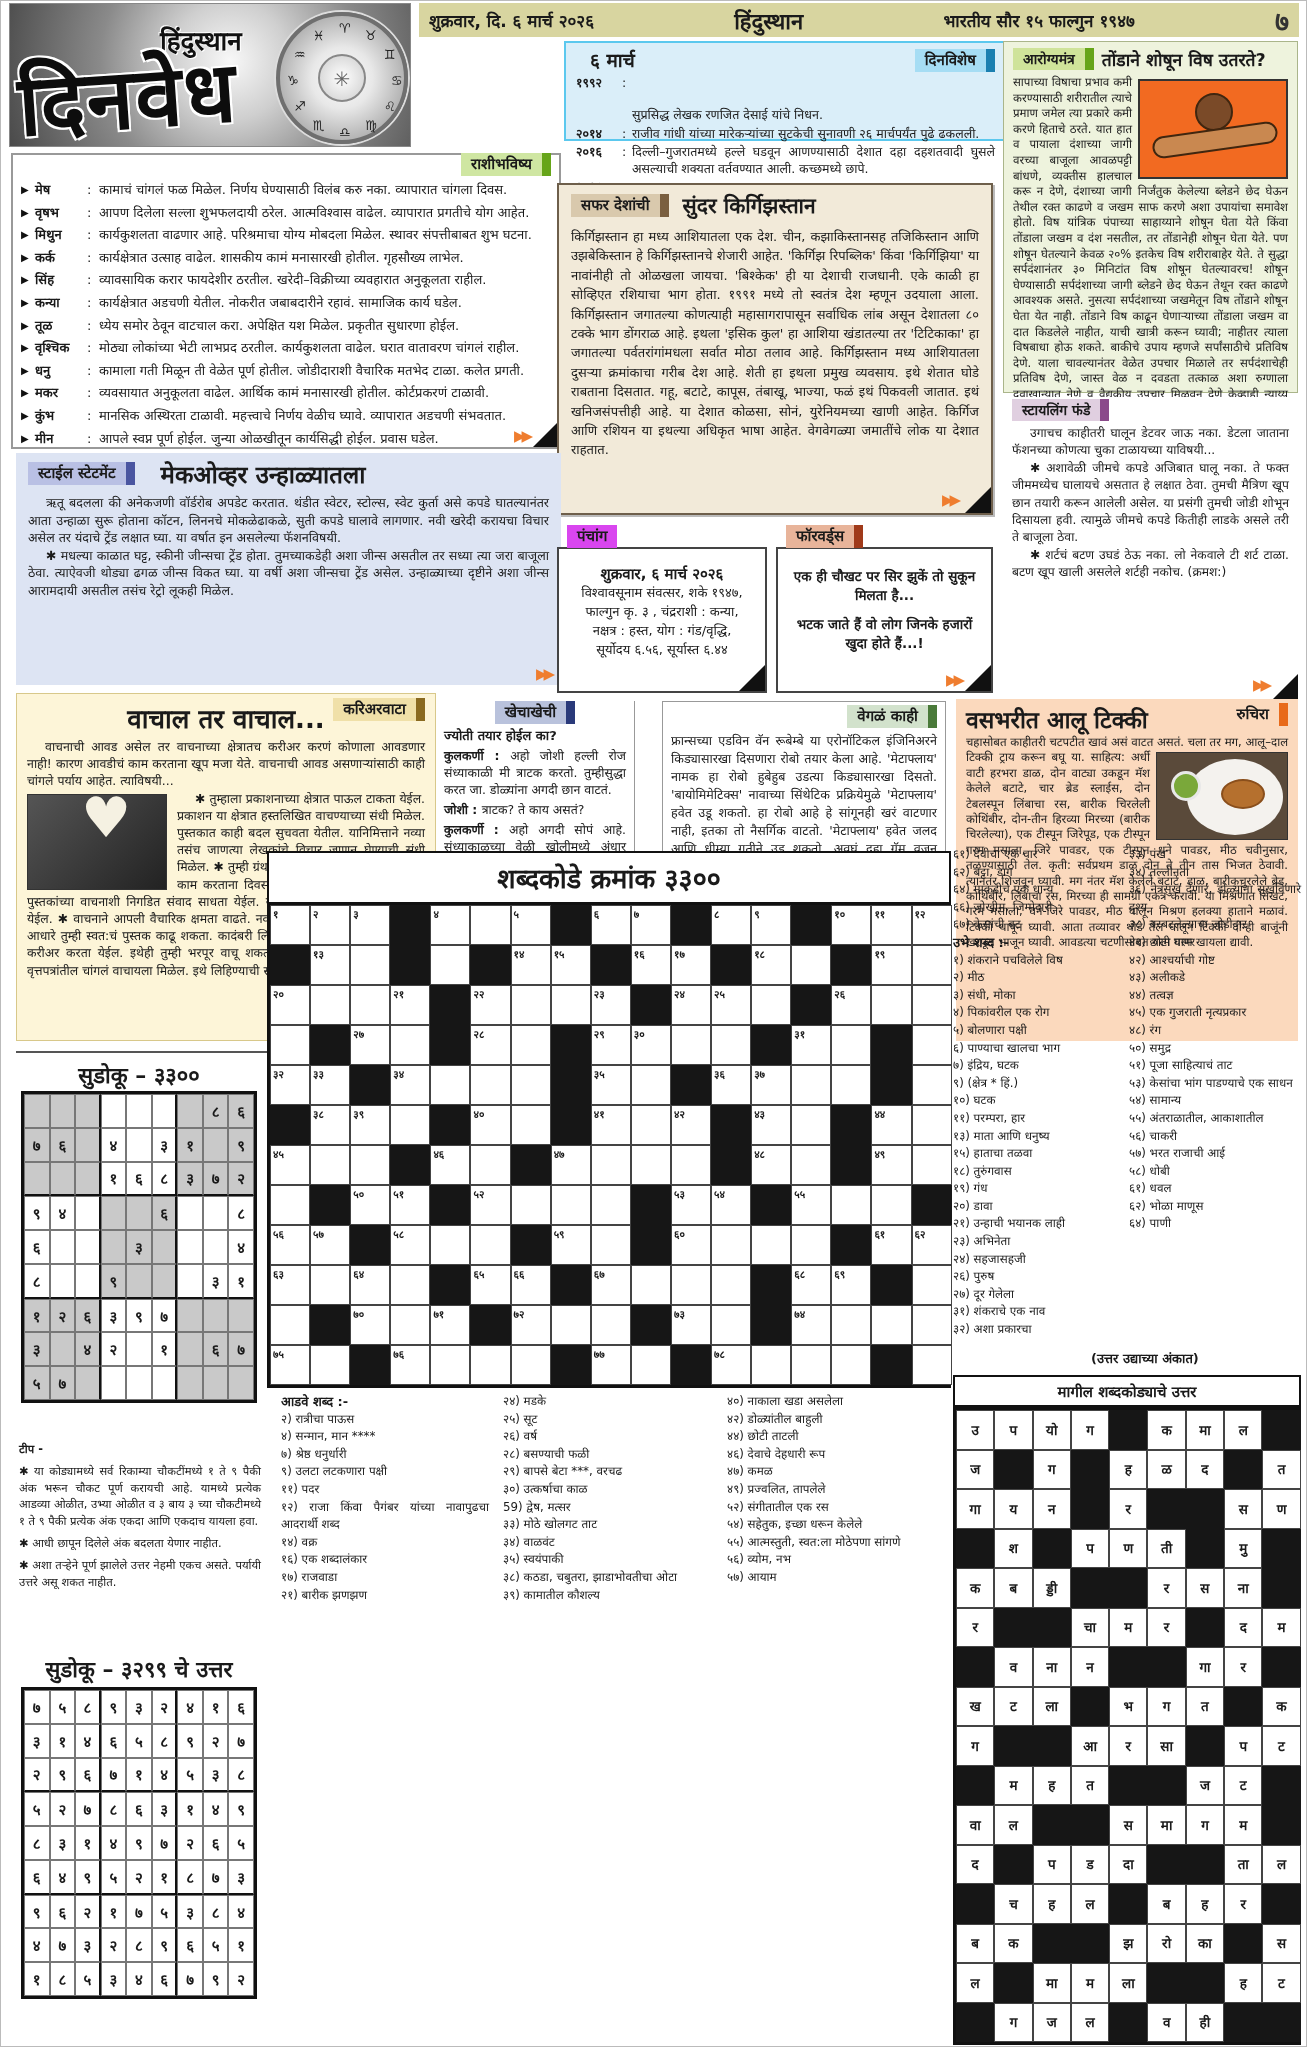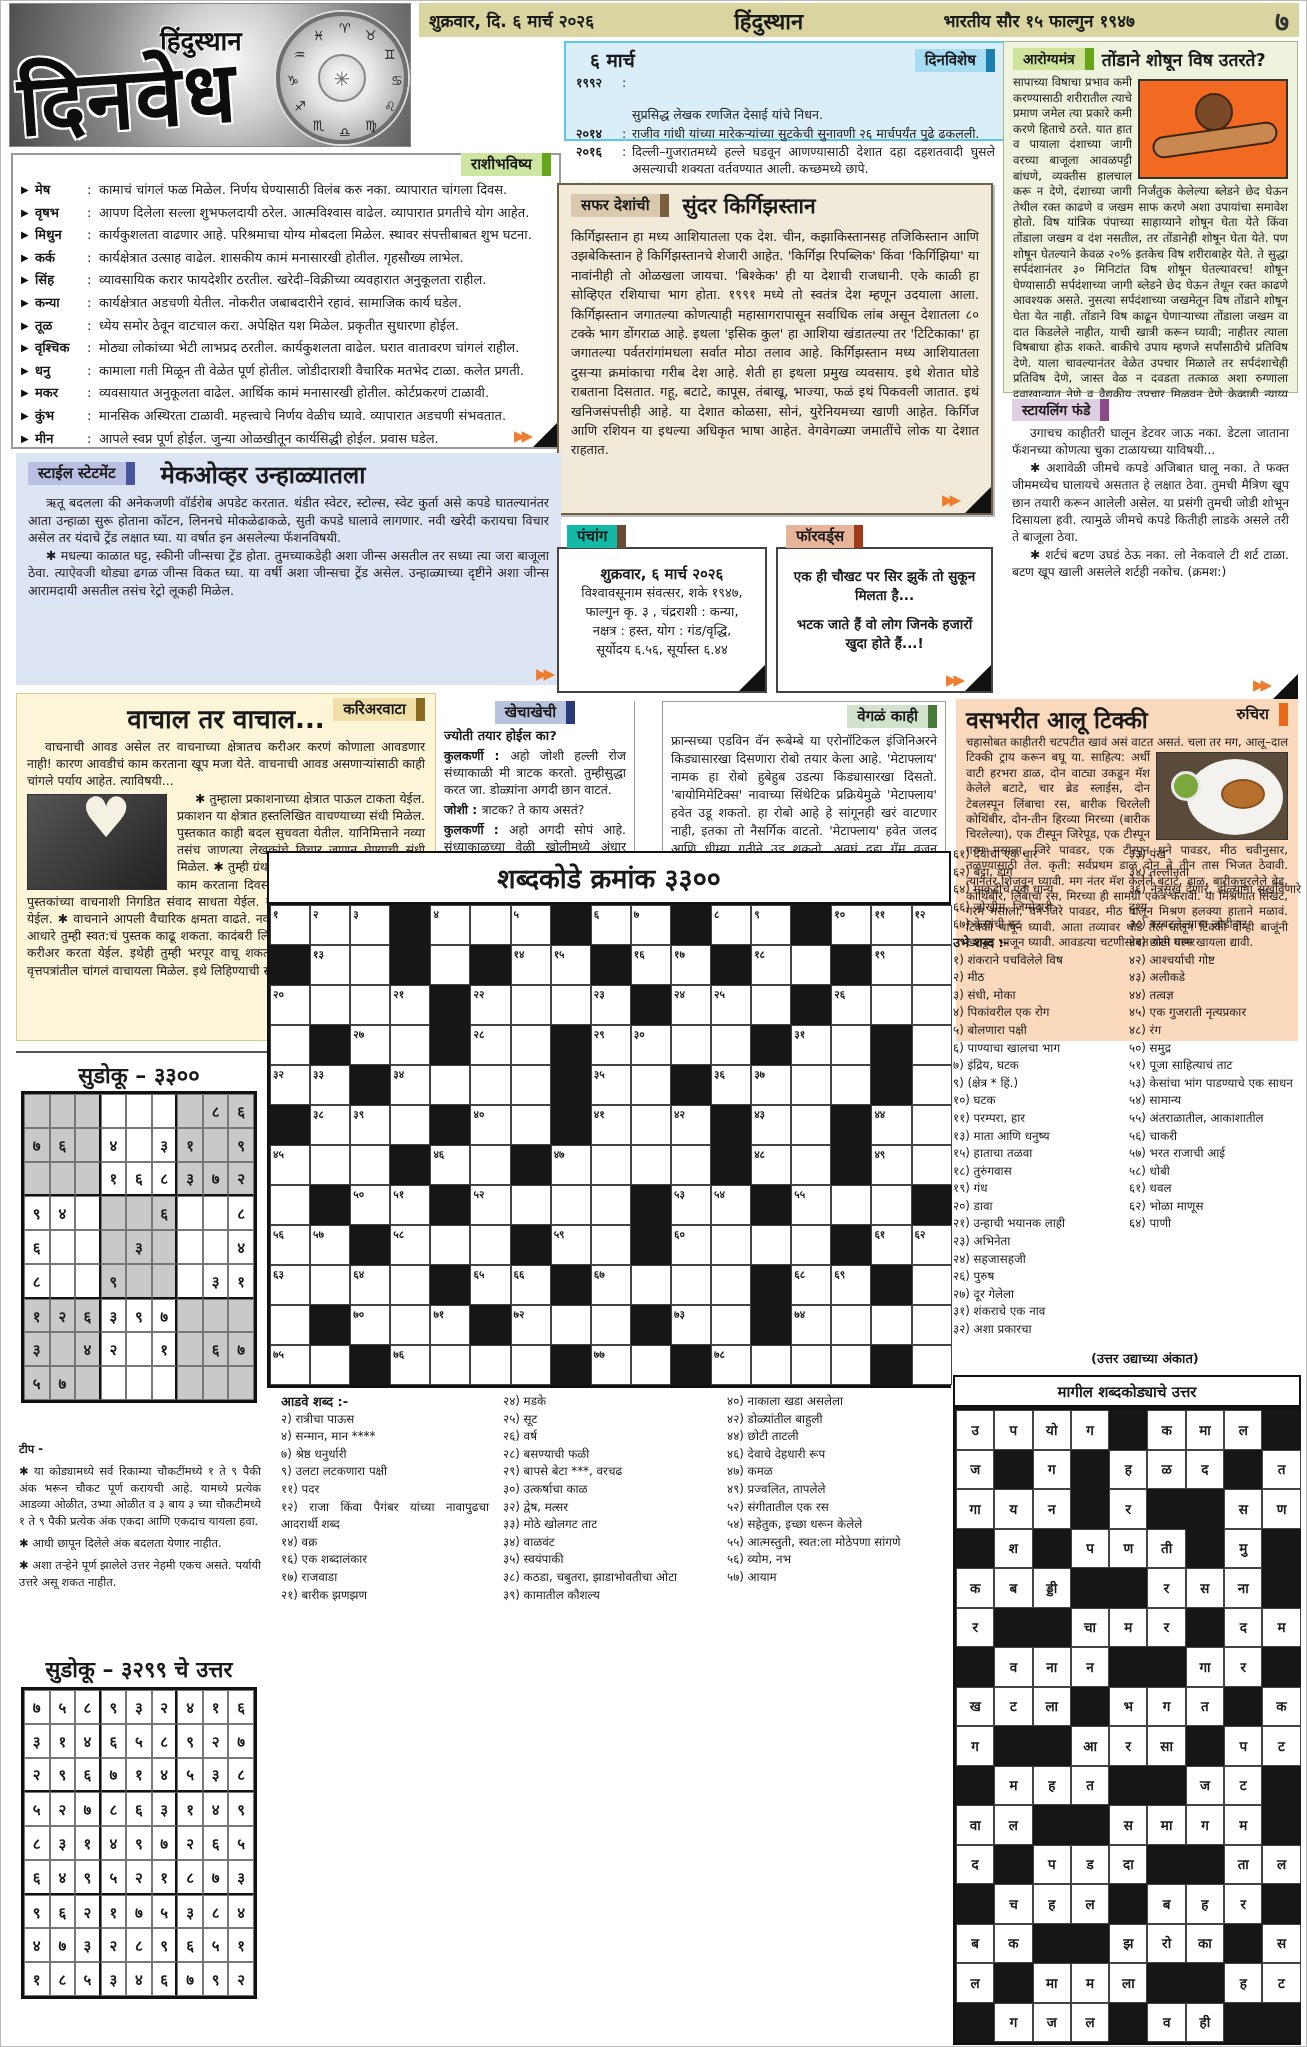--- a/index.html
+++ b/index.html
@@ -321,21 +321,21 @@
       <span class="hl">मेकओव्हर उन्हाळ्यातला</span>
     </div>
     <div class="bd jt" id="stylest-paras">
         <div style="text-indent: 18px;">ऋतू बदलला की अनेकजणी वॉर्डरोब अपडेट करतात. थंडीत स्वेटर, स्टोल्स, स्वेट कुर्ता असे कपडे घातल्यानंतर आता उन्हाळा सुरू होताना कॉटन, लिननचे मोकळेढाकळे, सुती कपडे घालावे लागणार. नवी खरेदी करायचा विचार असेल तर यंदाचे ट्रेंड लक्षात घ्या. या वर्षात इन असलेल्या फॅशनविषयी.</div>
         <div style="text-indent: 18px;">✱ मधल्या काळात घट्ट, स्कीनी जीन्सचा ट्रेंड होता. तुमच्याकडेही अशा जीन्स असतील तर सध्या त्या जरा बाजूला ठेवा. त्याऐवजी थोड्या ढगळ जीन्स विकत घ्या. या वर्षी अशा जीन्सचा ट्रेंड असेल. उन्हाळ्याच्या दृष्टीने अशा जीन्स आरामदायी असतील तसंच रेट्रो लूकही मिळेल.</div>
       </div>
     <div class="more" style="right:10px;bottom:2px;">▶▶</div>
   </div>
 
   <div class="abs" id="panch">
-    <span class="chip notechip" style="background:#14b8a6;">
+    <span class="chip notechip" style="background:#d946ef;flex-direction:column;">
       <span class="cl">पंचांग</span>
         <span class="ca" style="background:#6b4a35;"></span>
     </span>
     <div class="note">
       <div class="l1">शुक्रवार, ६ मार्च २०२६</div>
       <div class="ln" id="panch-lines">
           <div>विश्वावसूनाम संवत्सर, शके १९४७,</div>
           <div>फाल्गुन कृ. ३ , चंद्रराशी : कन्या,</div>
           <div>नक्षत्र : हस्त, योग : गंड/वृद्धि,</div>
           <div>सूर्योदय ६.५६, सूर्यास्त ६.४४</div>
@@ -984,21 +984,21 @@
         <div class="i jt">२१) बारीक झणझण</div>
       </div>
   </div>
   <div class="abs cluecol" style="left:502px;top:1392px;width:210px;" id="ac2">
       <div class="i jt">२४) मडके</div>
       <div class="i jt">२५) सूट</div>
       <div class="i jt">२६) वर्ष</div>
       <div class="i jt">२८) बसण्याची फळी</div>
       <div class="i jt">२९) बापसे बेटा ***, वरचढ</div>
       <div class="i jt">३०) उत्कर्षाचा काळ</div>
-      <div class="i jt">३२) द्वेष, मत्सर</div>
+      <div class="i jt">59) द्वेष, मत्सर</div>
       <div class="i jt">३३) मोठे खोलगट ताट</div>
       <div class="i jt">३४) वाळवंट</div>
       <div class="i jt">३५) स्वयंपाकी</div>
       <div class="i jt">३८) कठडा, चबुतरा, झाडाभोवतीचा ओटा</div>
       <div class="i jt">३९) कामातील कौशल्य</div>
     </div>
   <div class="abs cluecol" style="left:726px;top:1392px;width:218px;" id="ac3">
       <div class="i jt">४०) नाकाला खडा असलेला</div>
       <div class="i jt">४२) डोळ्यांतील बाहुली</div>
       <div class="i jt">४४) छोटी ताटली</div>

